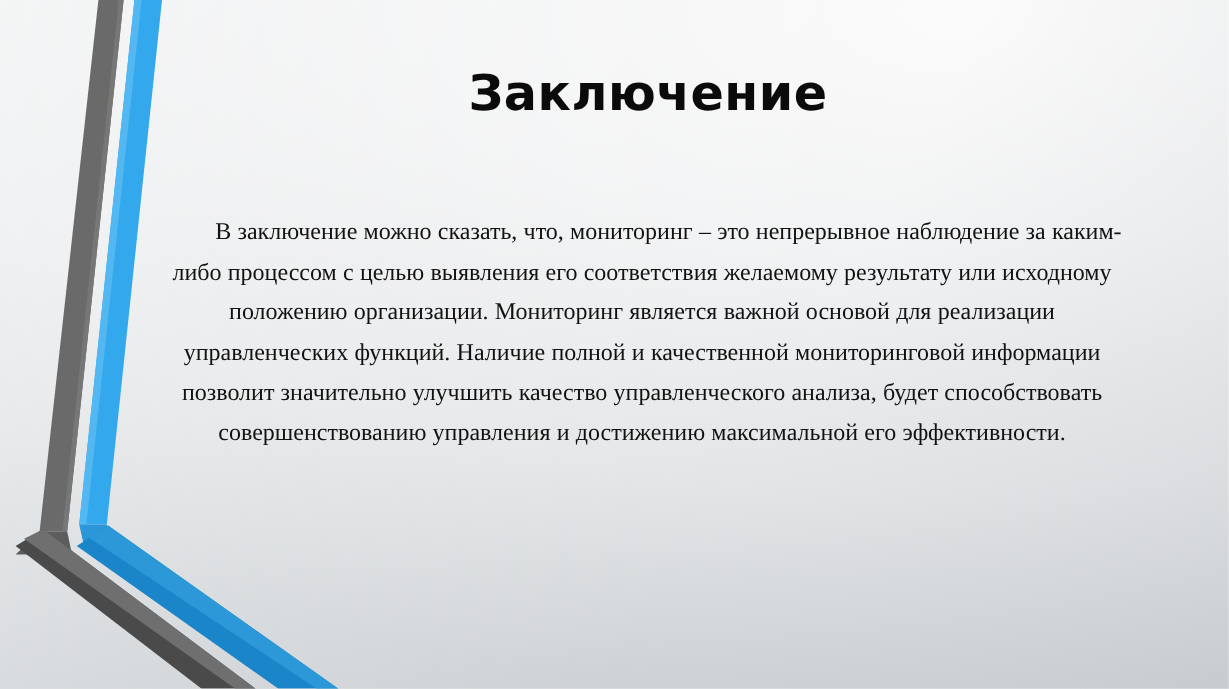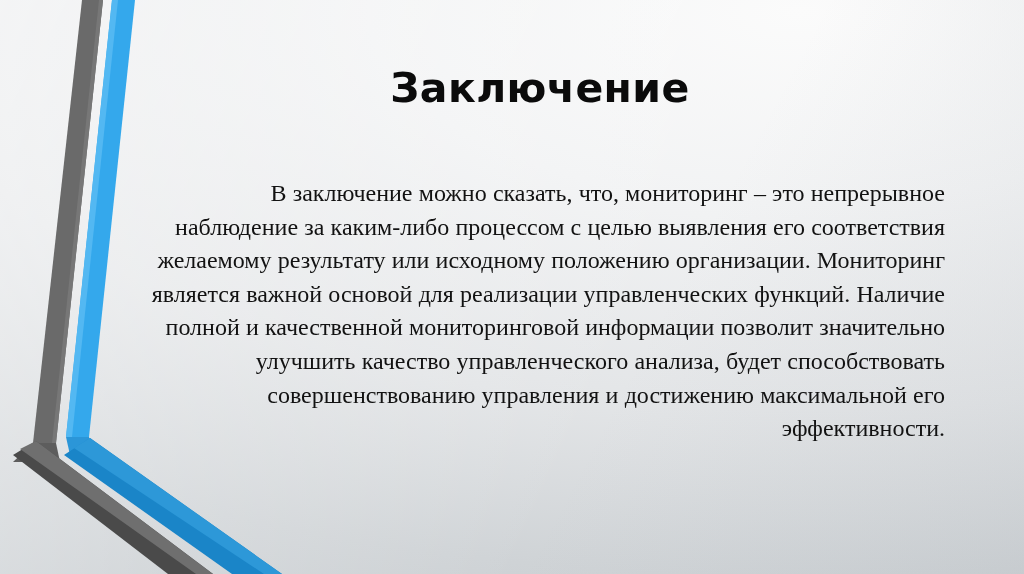--- a/index.html
+++ b/index.html
@@ -30,21 +30,21 @@
   #chevron-decoration {
     position: absolute;
     left: 0;
     top: 0;
     width: 380px;
     height: 574px;
   }
   #title-block {
     position: absolute;
     left: 230px;
-    top: 66px;
+    top: 56px;
     width: 620px;
     text-align: center;
   }
   #slide-title {
     margin: 0;
     font-family: "DejaVu Sans", "Liberation Sans", sans-serif;
     font-size: 41px;
     font-weight: 700;
     letter-spacing: 0.4px;
     color: #0b0b0b;
@@ -53,25 +53,25 @@
   }
   #body-block {
     position: absolute;
     left: 125px;
     top: 177px;
     width: 820px;
   }
   #body-paragraph {
     margin: 0;
     font-family: "Liberation Serif", "DejaVu Serif", serif;
-    font-size: 24px;
+    font-size: 20px;
     line-height: 33.6px;
     color: #121212;
     text-indent: 44px;
-    text-align: right;
+    text-align: center;
     word-spacing: 0.2px;
   }
 </style>
 </head>
 <body>
 
 <div id="slide">
 
   <div id="bg-sheen"></div>
 

